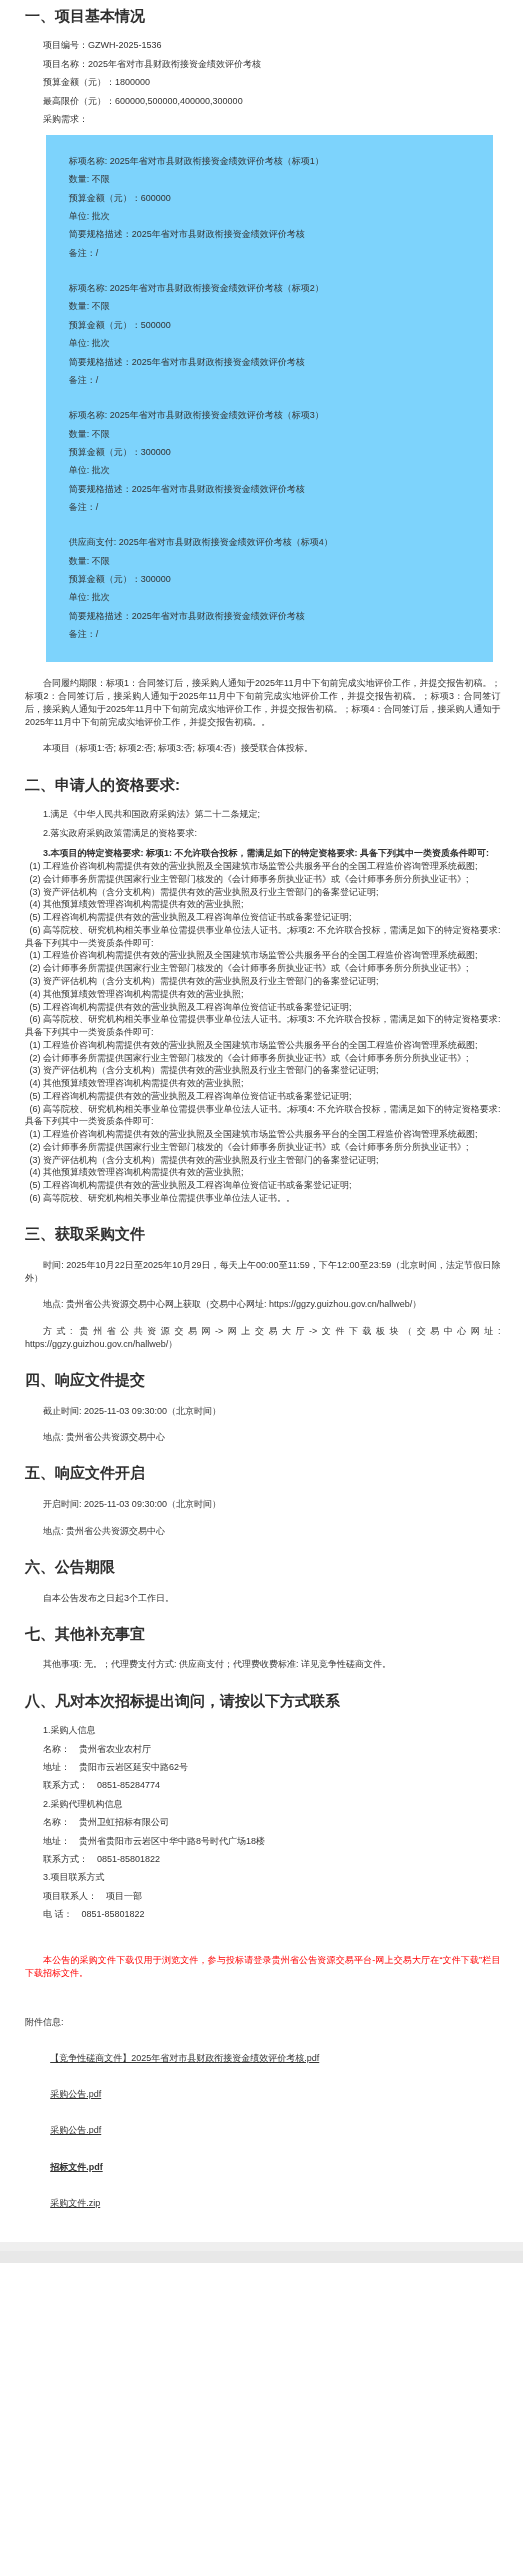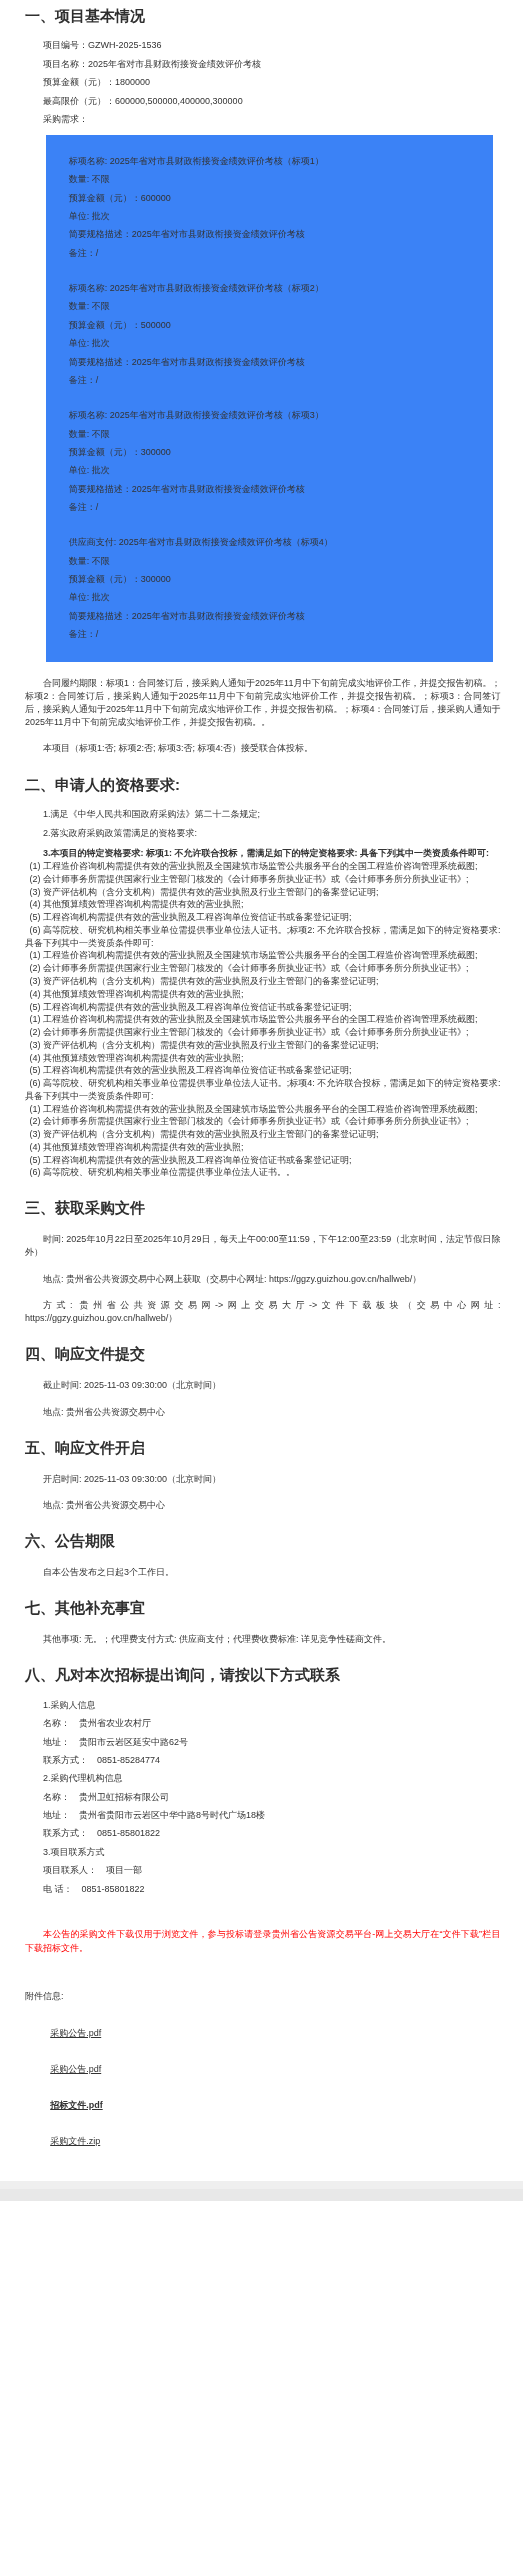--- a/index.html
+++ b/index.html
@@ -23,21 +23,21 @@
     line-height:1.3;
     text-indent:2em;
   }
   .para{
     margin:13.5px 0;
     line-height:1.45;
     text-indent:2em;
     text-align:justify;
   }
   .graybox{
-    background:#3b82f6;
+    background:#7dd3fc;
     margin:9px 7.3px 14.6px 21.3px;
     padding:14.6px 22.5px;
   }
   .graybox .lline{
     margin:6.7px 0;
     line-height:1.3;
   }
   .lot{margin-top:0;}
   .lot + .lot{margin-top:23.6px;}
   .tight{margin:7.9px 0 0 0;}
@@ -127,20 +127,21 @@
     <p class="qitem">(2) 会计师事务所需提供国家行业主管部门核发的《会计师事务所执业证书》或《会计师事务所分所执业证书》;</p>
     <p class="qitem">(3) 资产评估机构（含分支机构）需提供有效的营业执照及行业主管部门的备案登记证明;</p>
     <p class="qitem">(4) 其他预算绩效管理咨询机构需提供有效的营业执照;</p>
     <p class="qitem">(5) 工程咨询机构需提供有效的营业执照及工程咨询单位资信证书或备案登记证明;</p>
     <p class="qitem">(6) 高等院校、研究机构相关事业单位需提供事业单位法人证书。;标项2: 不允许联合投标，需满足如下的特定资格要求: 具备下列其中一类资质条件即可:</p>
     <p class="qitem">(1) 工程造价咨询机构需提供有效的营业执照及全国建筑市场监管公共服务平台的全国工程造价咨询管理系统截图;</p>
     <p class="qitem">(2) 会计师事务所需提供国家行业主管部门核发的《会计师事务所执业证书》或《会计师事务所分所执业证书》;</p>
     <p class="qitem">(3) 资产评估机构（含分支机构）需提供有效的营业执照及行业主管部门的备案登记证明;</p>
     <p class="qitem">(4) 其他预算绩效管理咨询机构需提供有效的营业执照;</p>
     <p class="qitem">(5) 工程咨询机构需提供有效的营业执照及工程咨询单位资信证书或备案登记证明;</p>
+    <p class="qitem">(6) 高等院校、研究机构相关事业单位需提供事业单位法人证书。;标项3: 不允许联合投标，需满足如下的特定资格要求: 具备下列其中一类资质条件即可:</p>
     <p class="qitem">(1) 工程造价咨询机构需提供有效的营业执照及全国建筑市场监管公共服务平台的全国工程造价咨询管理系统截图;</p>
     <p class="qitem">(2) 会计师事务所需提供国家行业主管部门核发的《会计师事务所执业证书》或《会计师事务所分所执业证书》;</p>
     <p class="qitem">(3) 资产评估机构（含分支机构）需提供有效的营业执照及行业主管部门的备案登记证明;</p>
     <p class="qitem">(4) 其他预算绩效管理咨询机构需提供有效的营业执照;</p>
     <p class="qitem">(5) 工程咨询机构需提供有效的营业执照及工程咨询单位资信证书或备案登记证明;</p>
     <p class="qitem">(6) 高等院校、研究机构相关事业单位需提供事业单位法人证书。;标项4: 不允许联合投标，需满足如下的特定资格要求: 具备下列其中一类资质条件即可:</p>
     <p class="qitem">(1) 工程造价咨询机构需提供有效的营业执照及全国建筑市场监管公共服务平台的全国工程造价咨询管理系统截图;</p>
     <p class="qitem">(2) 会计师事务所需提供国家行业主管部门核发的《会计师事务所执业证书》或《会计师事务所分所执业证书》;</p>
     <p class="qitem">(3) 资产评估机构（含分支机构）需提供有效的营业执照及行业主管部门的备案登记证明;</p>
     <p class="qitem">(4) 其他预算绩效管理咨询机构需提供有效的营业执照;</p>
@@ -176,20 +177,21 @@
   <p class="fline">名称：　贵州卫虹招标有限公司</p>
   <p class="fline">地址：　贵州省贵阳市云岩区中华中路8号时代广场18楼</p>
   <p class="fline">联系方式：　0851-85801822</p>
   <p class="fline">3.项目联系方式</p>
   <p class="fline">项目联系人：　项目一部</p>
   <p class="fline">电 话：　0851-85801822</p>
 
   <p class="notice">本公告的采购文件下载仅用于浏览文件，参与投标请登录贵州省公告资源交易平台-网上交易大厅在“文件下载”栏目下载招标文件。</p>
 
   <p class="att-label">附件信息:</p>
+  <p class="att-line" style="text-indent:2.8em;"><a class="att" href="#">【竞争性磋商文件】2025年省对市县财政衔接资金绩效评价考核.pdf</a></p>
   <p class="att-line" style="text-indent:2.8em;"><a class="att" href="#">采购公告.pdf</a></p>
   <p class="att-line" style="text-indent:2.8em;"><a class="att" href="#">采购公告.pdf</a></p>
   <p class="att-line" style="text-indent:2.8em;font-weight:bold;"><a class="att" href="#">招标文件.pdf</a></p>
   <p class="att-line" style="text-indent:2.8em;"><a class="att" href="#">采购文件.zip</a></p>
 
 </div>
 
 <div>
   <div class="footer-band-light"></div>
   <div class="footer-band-dark"></div>

